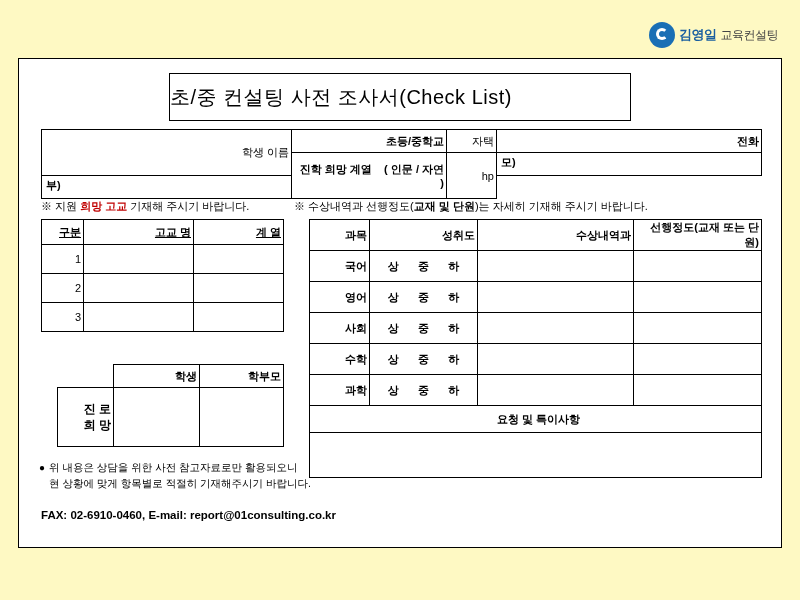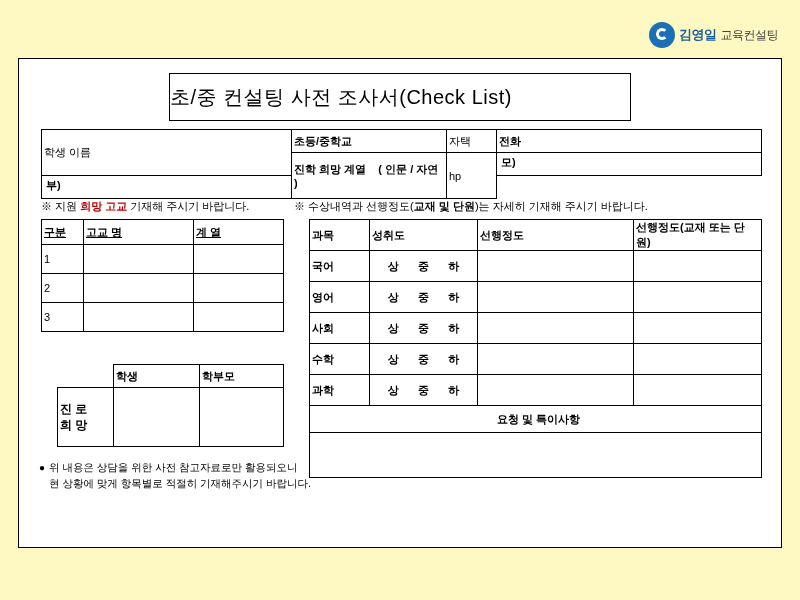--- a/index.html
+++ b/index.html
@@ -89,21 +89,21 @@
 
   
   table {
     border-collapse: collapse;
     table-layout: fixed;
   }
   table td, table th {
     border: 1px solid #000;
     font-size: 11px;
     font-weight: normal;
-    text-align: left;
+    text-align: right;
     vertical-align: middle;
     padding: 0 2px;
     color: #000;
   }
 
   
   .top-table {
     position: absolute;
     left: 22px;
     top: 70px;
@@ -312,21 +312,21 @@
       <colgroup>
         <col style="width:60px">
         <col style="width:108px">
         <col style="width:156px">
         <col style="width:128px">
       </colgroup>
       <tbody>
         <tr>
           <td class="b">과목</td>
           <td class="b">성취도</td>
-          <td class="b">선행정도</td>
+          <td class="b">수상내역과</td>
           <td class="b">선행정도(교재 또는 단원)</td>
         </tr>
 
         <tr>
           <td class="b">국어</td>
           <td>
             <div class="ach">
               <span class="b">상</span>
               <span class="b">중</span>
               <span class="b">하</span>
@@ -397,15 +397,16 @@
         </tr>
       </tbody>
     </table>
 
     <div class="bullet">
       <span class="dot">●</span>
       <span>위 내용은 상담을 위한 사전 참고자료로만 활용되오니</span><br>
       <span>현 상황에 맞게 항목별로 적절히 기재해주시기 바랍니다.</span>
     </div>
 
+    <div class="contact">FAX:  02-6910-0460,    E-mail:  report@01consulting.co.kr</div>
 
   </div>
 </div>
 
 </body></html>

